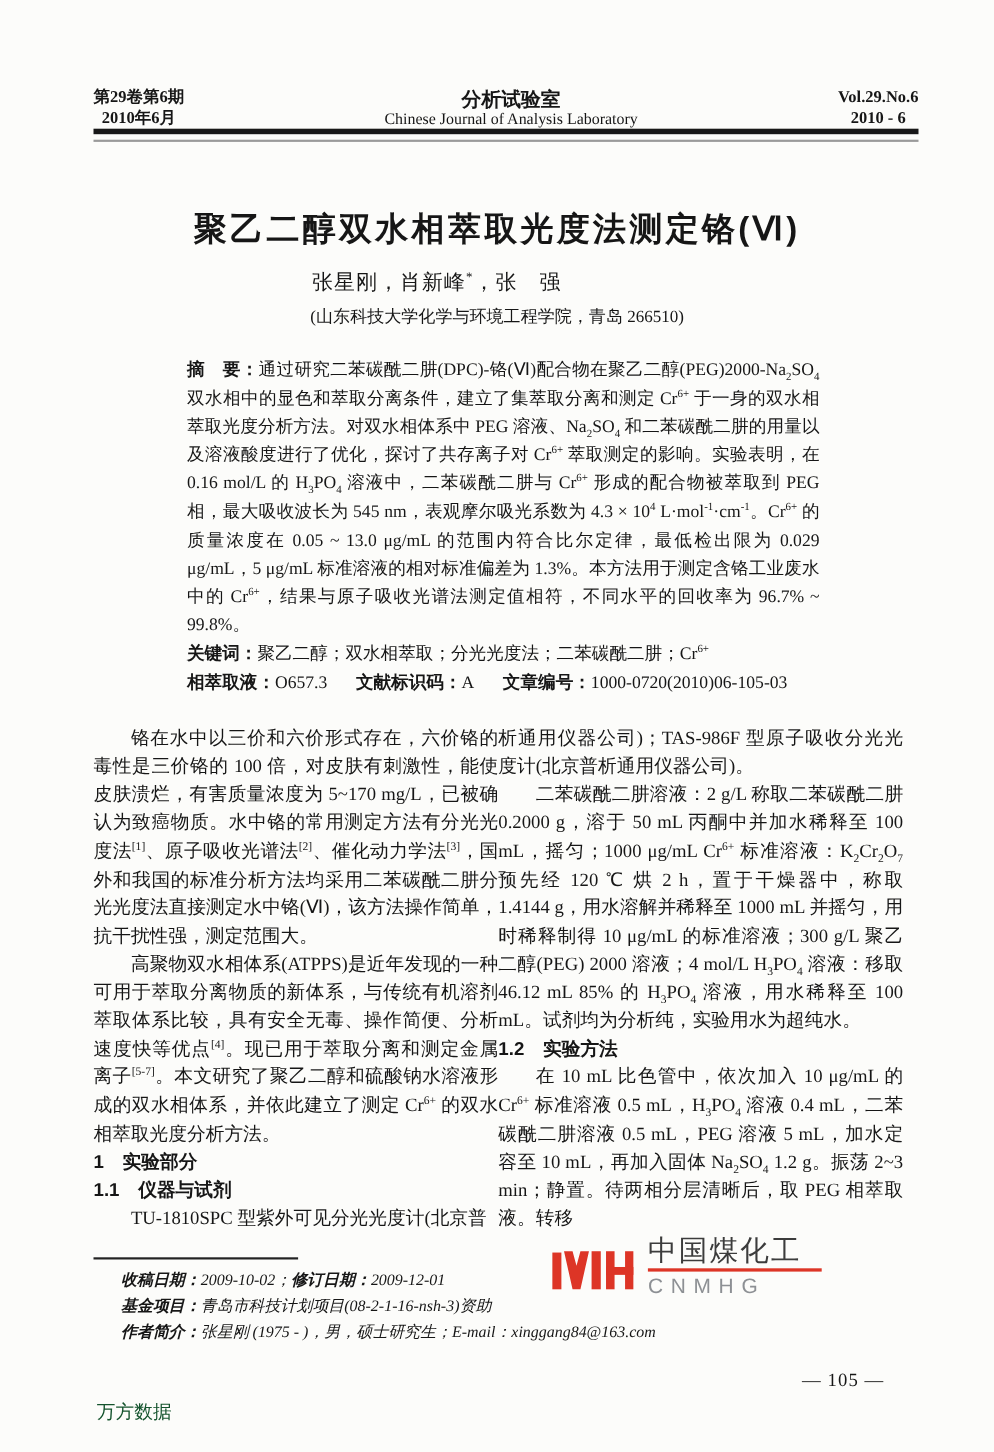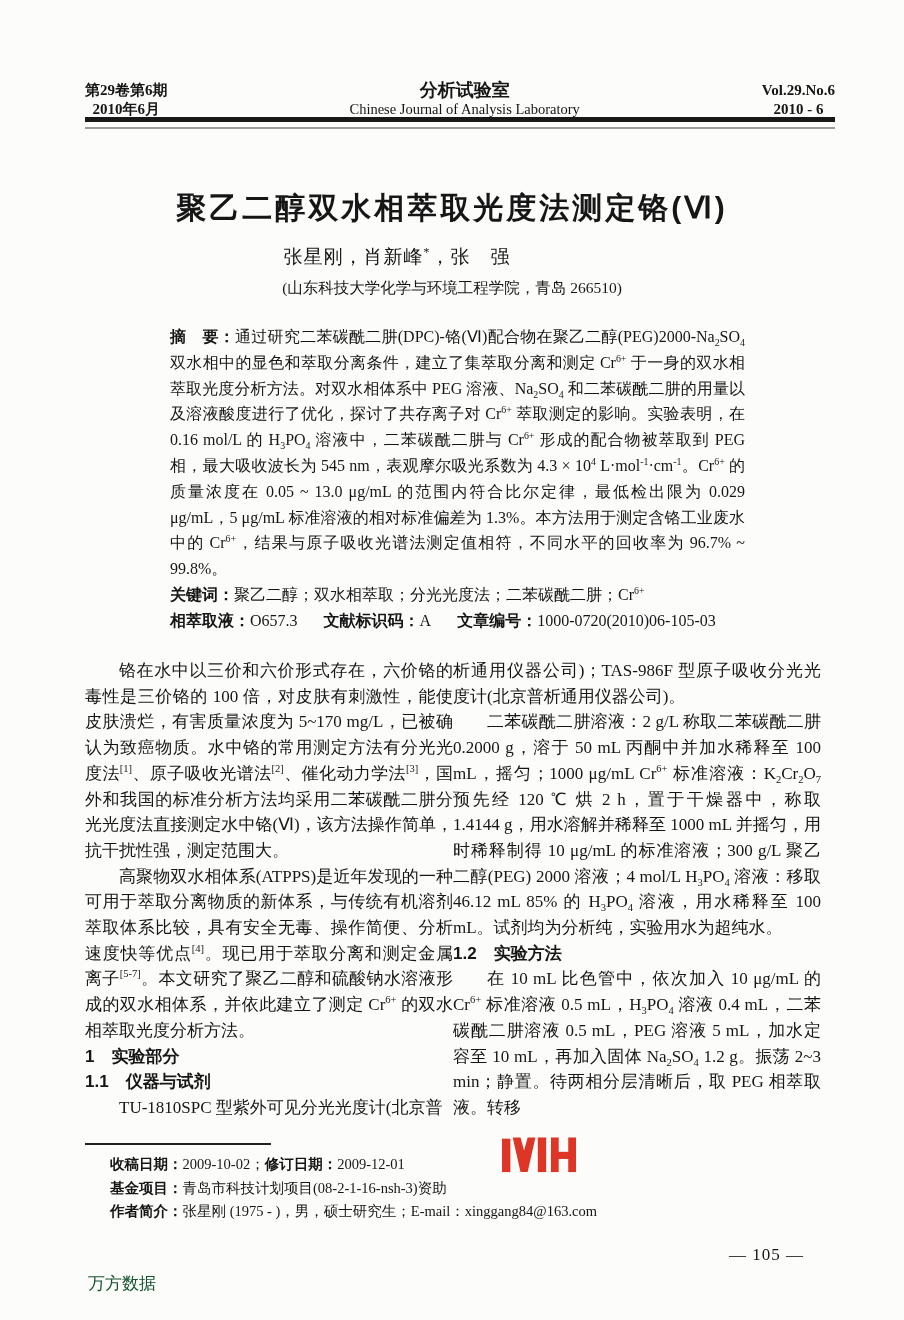--- a/index.html
+++ b/index.html
@@ -9,21 +9,21 @@
     background:#fcfcfa;
     overflow:hidden;
     font-family:"Liberation Serif", serif;
     color:#161616;
   }
   sup,sub{font-size:0.62em;line-height:0;}
 
   
   .jheader{
     position:absolute;left:85px;top:80px;width:750px;
-    display:flex;justify-content:space-between;align-items:center;
+    display:flex;justify-content:space-between;align-items:flex-start;
   }
   .jh-left,.jh-right{font-size:15px;line-height:19px;text-align:center;font-weight:600;}
   .jh-center{text-align:center;}
   .jh-center .cn{font-family:"Liberation Sans",sans-serif;font-weight:700;font-size:18px;line-height:20px;}
   .jh-center .en{font-size:14.5px;line-height:19px;}
   .rule-thick{position:absolute;left:85px;top:117px;width:750px;height:5px;background:#181818;}
   .rule-thin{position:absolute;left:85px;top:127px;width:750px;height:2px;background:#9a9a9a;}
 
   
   .title{
@@ -54,21 +54,21 @@
   .col p.no-indent{text-indent:0;}
   .col .sec-h{
     margin:0;text-indent:0;
     font-family:"Liberation Sans",sans-serif;font-weight:700;font-size:17px;line-height:25.7px;
     text-align:left;
   }
 
   
   .footrule{position:absolute;left:85px;top:1143px;width:186px;height:2px;background:#222;}
   .footnotes{position:absolute;left:110px;top:1153px;width:520px;font-size:14.5px;line-height:23.5px;}
-  .footnotes .row{white-space:nowrap;}
+  .footnotes .row{white-space:nowrap;font-style:italic;}
 
   
   .watermark{position:absolute;left:502px;top:1121px;display:flex;align-items:flex-start;gap:13px;}
   .wm-text{display:flex;flex-direction:column;}
   .wm-cn{font-family:"Liberation Sans",sans-serif;font-size:26px;line-height:30px;color:#3c3c3c;letter-spacing:2px;}
   .wm-rule{width:158px;height:3px;background:#dd3526;margin:2px 0 3px 0;}
   .wm-en{font-family:"Liberation Sans",sans-serif;font-size:19px;color:#8d9094;letter-spacing:7px;}
 
   
   .pagenum{position:absolute;top:1235px;right:100px;font-size:17px;letter-spacing:1px;margin-top:10px;}
@@ -135,18 +135,23 @@
         <g fill="#dd3526">
           <rect x="0" y="8" width="14" height="56"></rect>
           <polygon points="18,6 31,6 37,28 43,6 56,6 43,64 31,64"></polygon>
           <rect x="60" y="6" width="14" height="58"></rect>
           <rect x="82" y="6" width="13" height="58"></rect>
           <rect x="111" y="6" width="13" height="58"></rect>
           <rect x="82" y="30" width="42" height="12"></rect>
         </g>
       </svg>
     </span>
+    <span class="wm-text">
+      <span class="wm-cn">中国煤化工</span>
+      <span class="wm-rule"></span>
+      <span class="wm-en">CNMHG</span>
+    </span>
   </div>
 
   <div class="pagenum">— 105 —</div>
   <div class="wanfang">万方数据</div>
 
 </div>
 
 </body></html>

